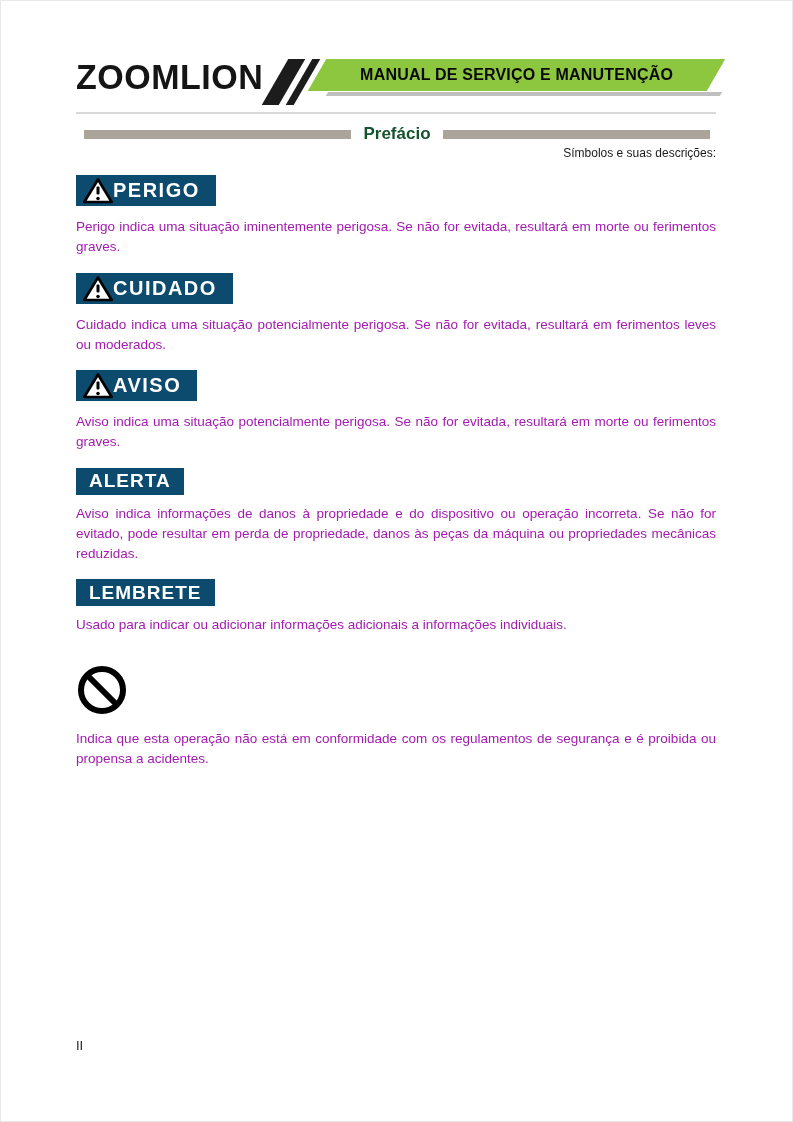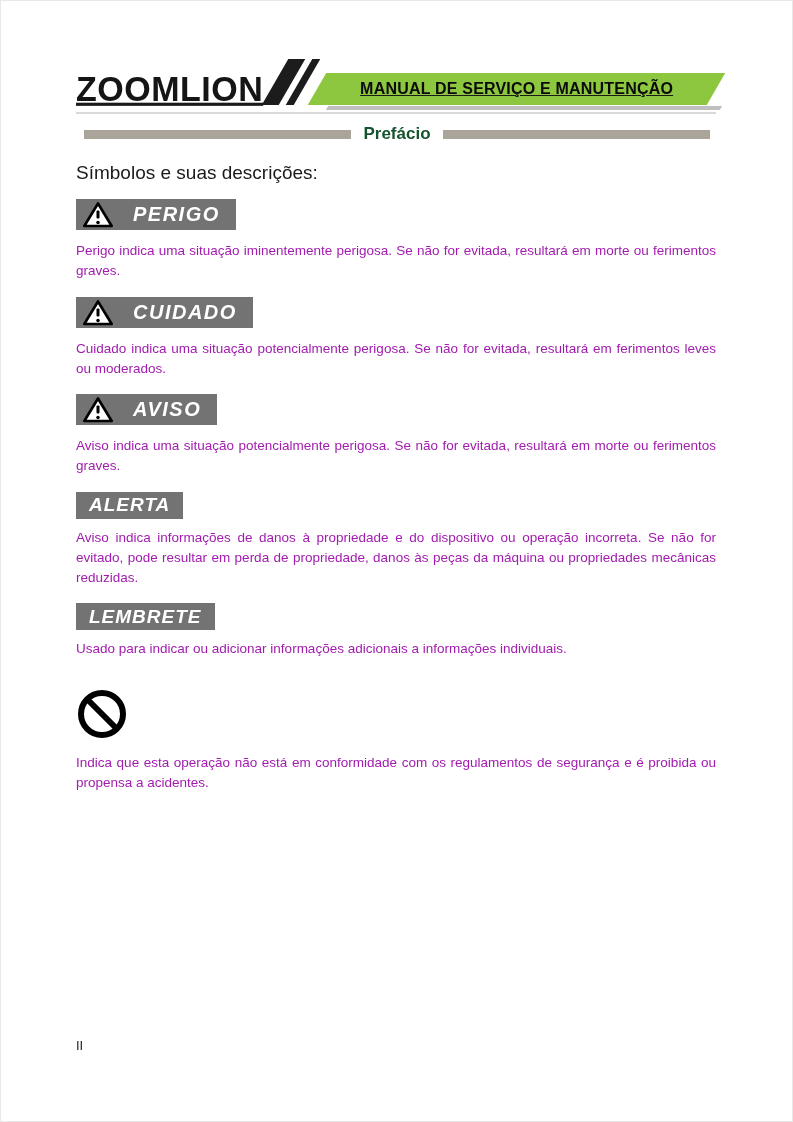--- a/index.html
+++ b/index.html
@@ -12,21 +12,21 @@
   .page {
     position:relative;
     width:793px; height:1122px;
     background:#ffffff;
     border:1px solid #e8e8e8;
     padding:58px 76px 0 75px;
     overflow:hidden;
   }
 
   
-  .header { display:flex; align-items:flex-end; height:46px;text-decoration:underline; }
+  .header { display:flex; align-items:flex-start; height:46px; }
   .logo {
     font-size:34px; font-weight:bold; color:#151515;
     letter-spacing:0.5px; line-height:1;
     transform:scaleY(1.05);
     white-space:nowrap;
   }
   .slashes { display:flex; align-items:center; margin:0 2px 0 12px; height:46px; }
   .slash { background:#1c1c1c; transform:skewX(-30deg); }
   .slash.s1 { width:17px; height:46px; margin-right:7px; }
   .slash.s2 { width:8px;  height:46px; margin-right:2px; }
@@ -53,28 +53,28 @@
   .header-rule { height:2px; background:#d9d9d9; margin-top:7px; }
 
   
   .section-title-row { display:flex; align-items:center; margin-top:10px; }
   .title-bar { height:9px; background:#aba49b; flex:1; }
   .title-bar.left  { margin-right:12px; margin-left:8px; }
   .title-bar.right { margin-left:12px; margin-right:6px; }
   .section-title { font-size:17px; font-weight:bold; color:#14532d; }
 
   
-  .intro { margin-top:18px; font-size:19px; }
+  .intro { margin-top:2px; font-size:12px;text-align:right; }
 
   .warn-label {
-    display:inline-flex; align-items:center; gap:20px;
-    background:#737373; color:#ffffff;
+    display:inline-flex; align-items:center; gap:0;
+    background:#0c4a6e; color:#ffffff;
     font-weight:bold; font-size:20px; letter-spacing:1.5px;
     padding:2px 16px 2px 7px;
-    margin-top:15px; min-height:30px;font-style:italic;
+    margin-top:15px; min-height:30px;
   }
   .warn-label.noicon { padding:2px 13px; font-size:19px; letter-spacing:1px; min-height:27px;justify-content:flex-end; }
   .warn-icon { display:flex; align-items:center; }
   .para {
     margin-top:9px; font-size:13.5px; line-height:1.5;
     text-align:justify; color:#a21caf;
   }
 
   .prohibit-block { margin-top:28px; }
   .prohibit-icon { display:inline-block; }

